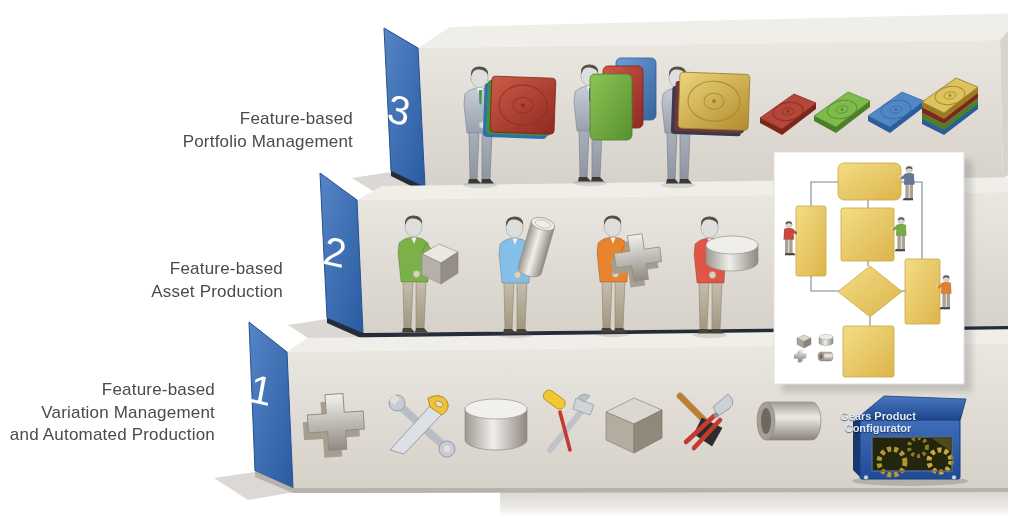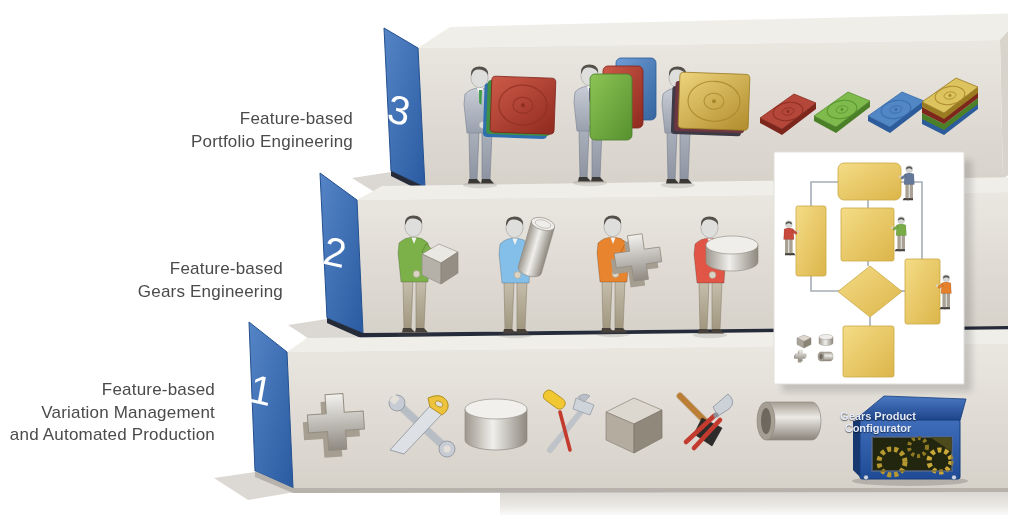--- a/index.html
+++ b/index.html
@@ -358,25 +358,25 @@
     </g>
     <rect x="872" y="437" width="80" height="34" fill="none" stroke="#0e1c38" stroke-width="0.6"></rect>
   </g>
   <circle cx="866" cy="477.5" r="2.4" fill="#cfd6e4" stroke="#16386f" stroke-width="0.5"></circle>
   <circle cx="954" cy="477.5" r="2.4" fill="#cfd6e4" stroke="#16386f" stroke-width="0.5"></circle>
 </g>
 </svg>
 
 <div class="lvl lvl3">
   <span>Feature-based</span>
-  <span>Portfolio Engineering</span>
+  <span>Portfolio Management</span>
 </div>
 <div class="lvl lvl2">
   <span>Feature-based</span>
-  <span>Gears Engineering</span>
+  <span>Asset Production</span>
 </div>
 <div class="lvl lvl1">
   <span>Feature-based</span>
   <span>Variation Management</span>
   <span>and Automated Production</span>
 </div>
 
 <div class="num num3">3</div>
 <div class="num num2">2</div>
 <div class="num num1">1</div>

